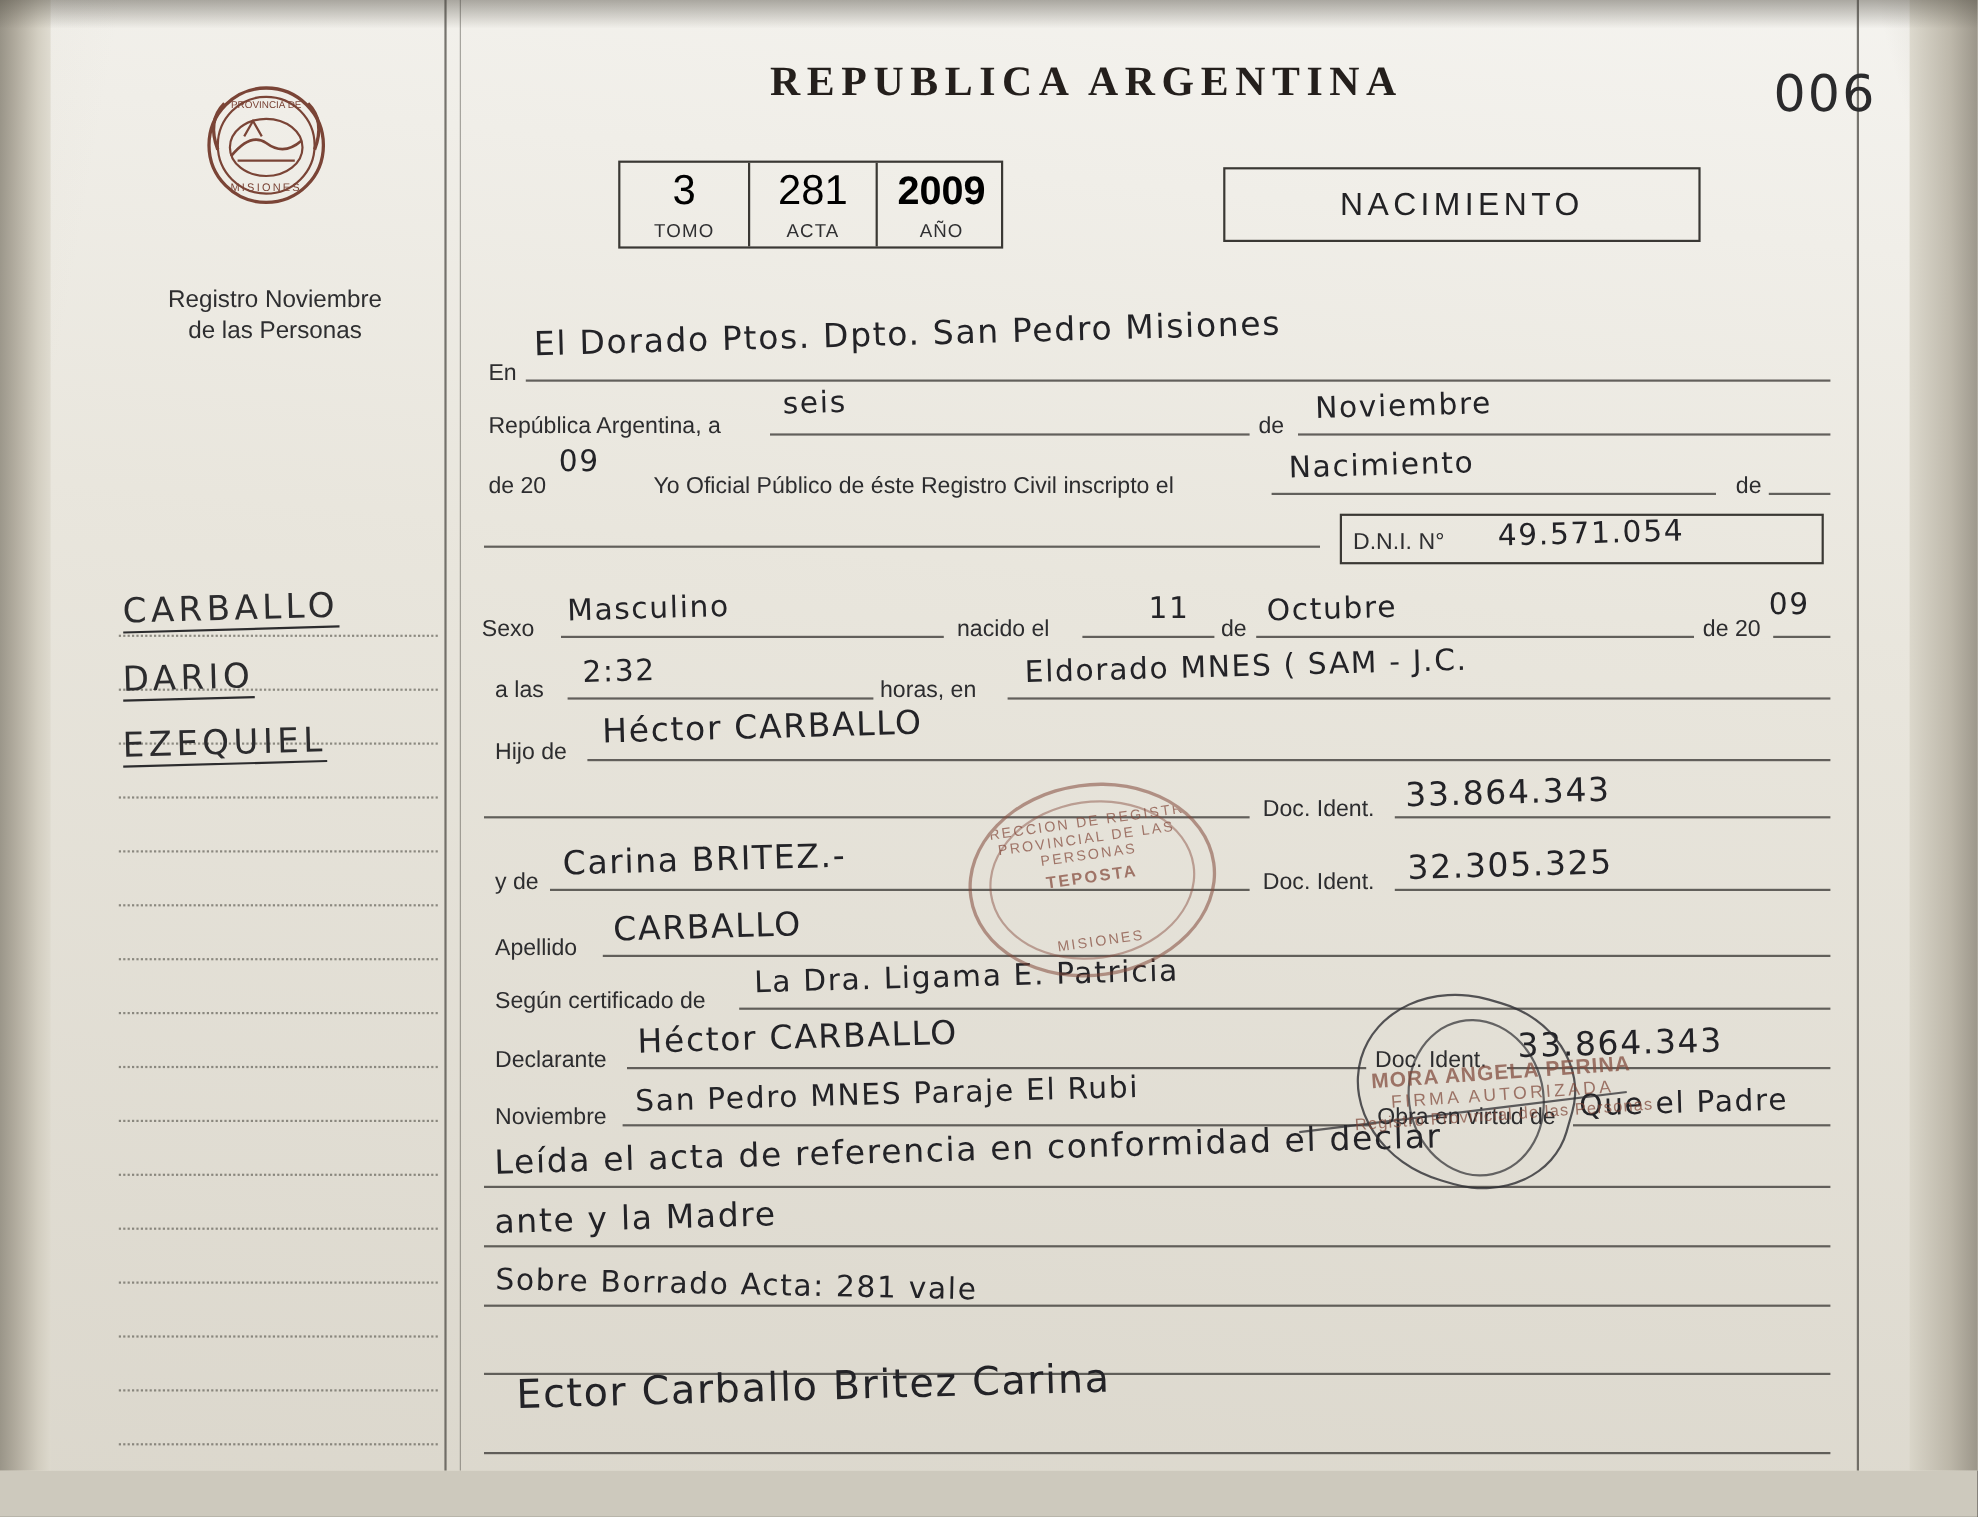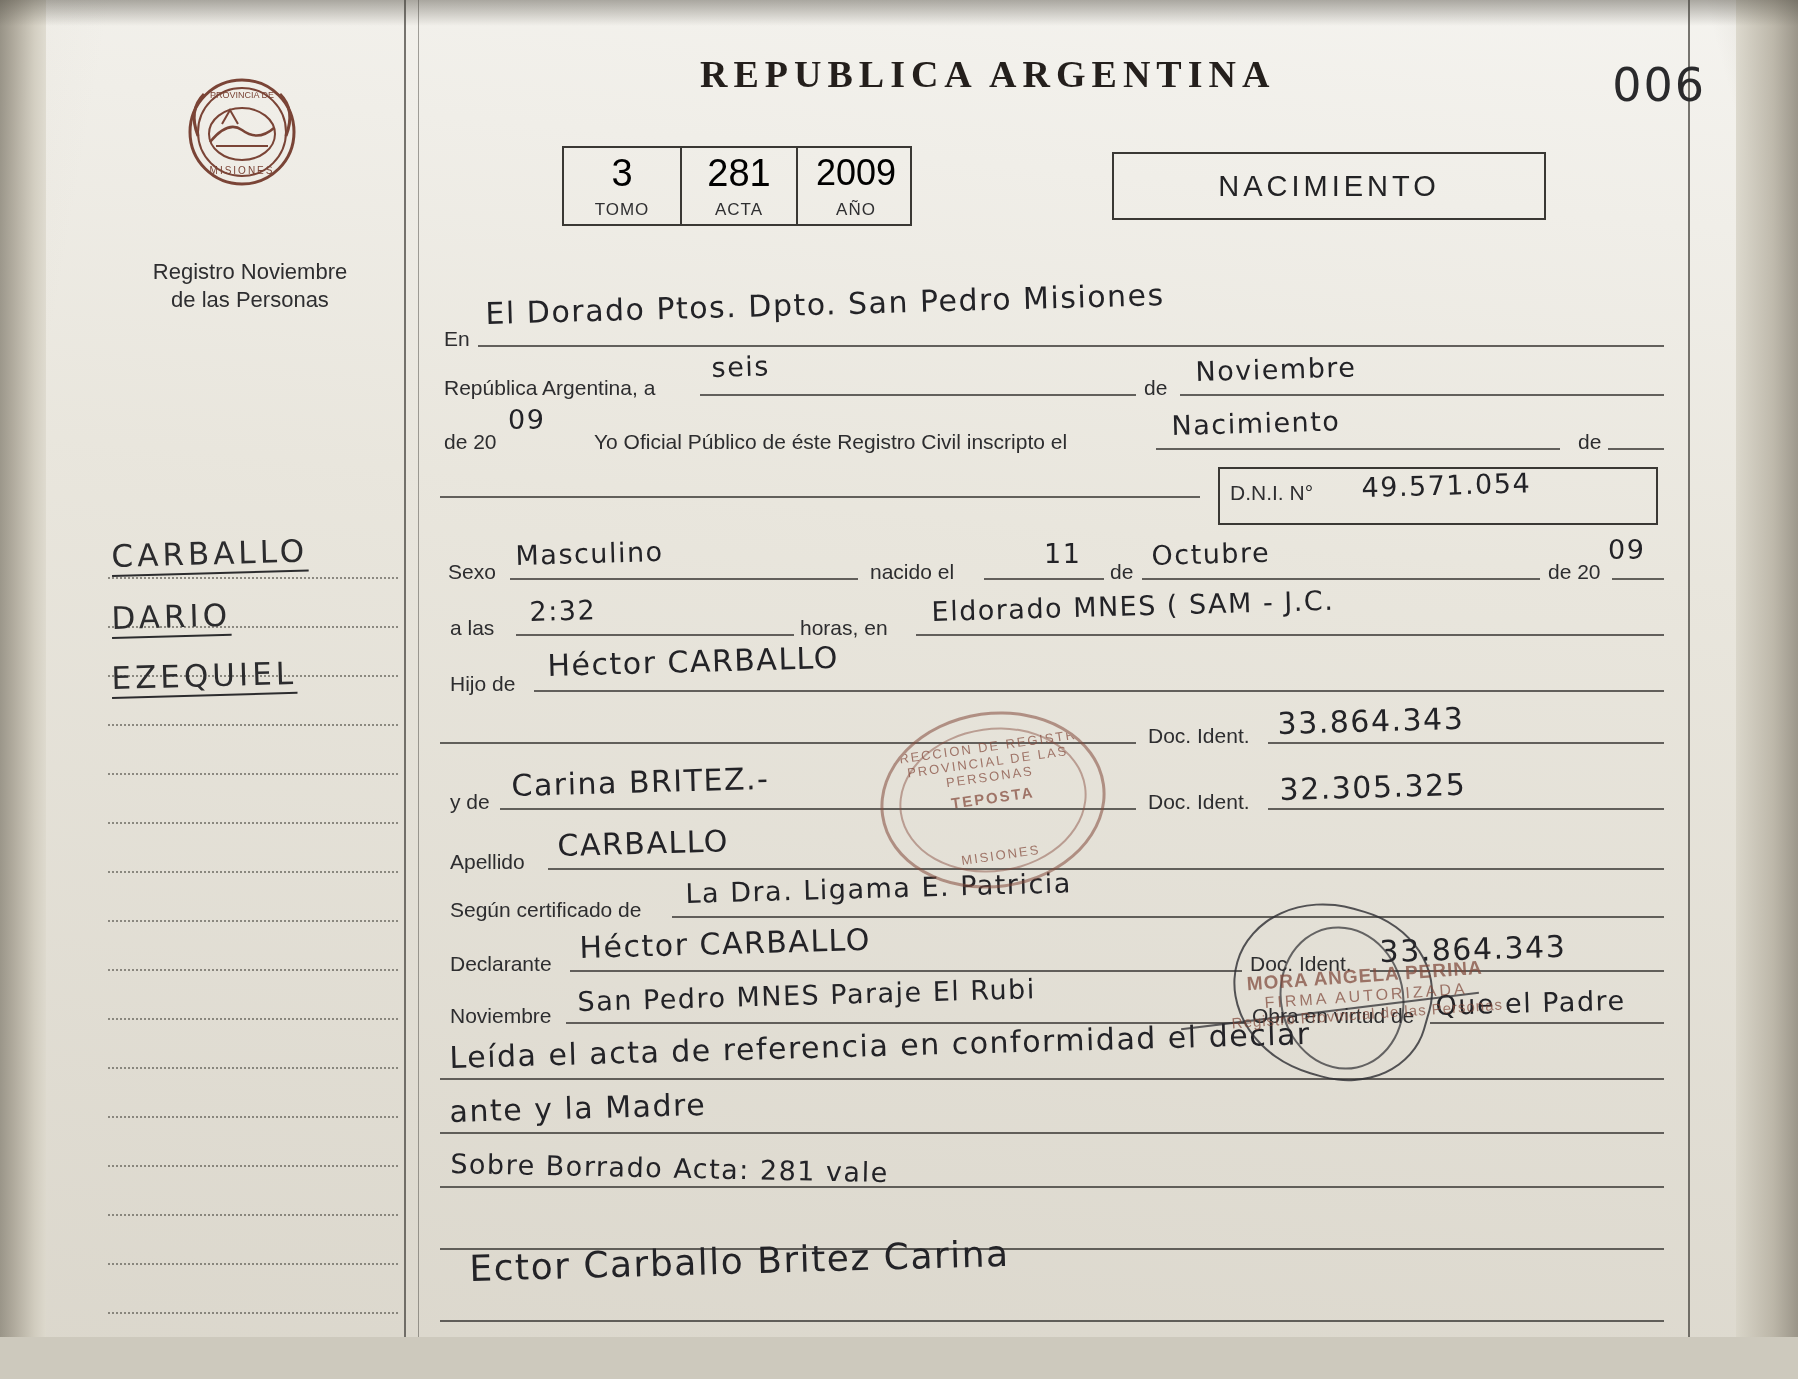--- a/index.html
+++ b/index.html
@@ -162,21 +162,21 @@
     align-items: center;
     justify-content: center;
     font-size: 29px;
     letter-spacing: 4px;
     color: #232325;
   }
 
   .dni-box {
     position: absolute;
     left: 1218px; top: 467px;
-    width: 440px; height: 58px;
+    width: 440px; height: 46px;
     border: 2px solid #3a3834;
     box-sizing: border-box;
   }
   .dni-label {
     position: absolute;
     left: 10px; top: 12px;
     font-size: 21px;
     color: #2f2f31;
   }
 
@@ -359,21 +359,21 @@
     <div class="tbox" style="left:562px; top:146px; width:350px; height:80px;">
       <div class="cell" style="left:0; width:118px;">
         <div class="cell-hand h-lg" style="font-size:38px;">3</div>
         <div class="cell-label">TOMO</div>
       </div>
       <div class="cell" style="left:118px; width:116px;">
         <div class="cell-hand h-lg" style="font-size:38px;">281</div>
         <div class="cell-label">ACTA</div>
       </div>
       <div class="cell" style="left:234px; width:116px;">
-        <div class="cell-hand h-lg" style="font-size:36px;">2009</div>
+        <div class="cell-hand h-lg" style="font-size:36px;font-weight:bold;">2009</div>
         <div class="cell-label">AÑO</div>
       </div>
     </div>
 
     <div class="nacimiento-box">
       <span>NACIMIENTO</span>
     </div>
 
     <div class="plabel" style="left:444px; top:327px;">En</div>
     <div class="fline" style="left:478px; top:345px; width:1186px;"></div>
@@ -393,21 +393,21 @@
     <div class="hand h-md slant" style="left:1172px; top:410px;">Nacimiento</div>
     <div class="plabel" style="left:1578px; top:430px;">de</div>
     <div class="fline" style="left:1608px; top:448px; width:56px;"></div>
 
     <div class="fline" style="left:440px; top:496px; width:760px;"></div>
     <div class="dni-box">
       <span class="dni-label">D.N.I. N°</span>
     </div>
     <div class="hand h-md slant" style="left:1362px; top:472px;">49.571.054</div>
 
-    <div class="plabel" style="left:448px; top:560px;">Sexo</div>
+    <div class="plabel" style="left:438px; top:560px;">Sexo</div>
     <div class="fline" style="left:510px; top:578px; width:348px;"></div>
     <div class="hand h-md slant" style="left:516px; top:540px;">Masculino</div>
     <div class="plabel" style="left:870px; top:560px;">nacido el</div>
     <div class="fline" style="left:984px; top:578px; width:120px;"></div>
     <div class="hand h-md" style="left:1004px; top:538px;margin-left:40px;">11</div>
     <div class="plabel" style="left:1110px; top:560px;">de</div>
     <div class="fline" style="left:1142px; top:578px; width:398px;"></div>
     <div class="hand h-md slant" style="left:1152px; top:540px;">Octubre</div>
     <div class="plabel" style="left:1548px; top:560px;">de 20</div>
     <div class="fline" style="left:1612px; top:578px; width:52px;"></div>

